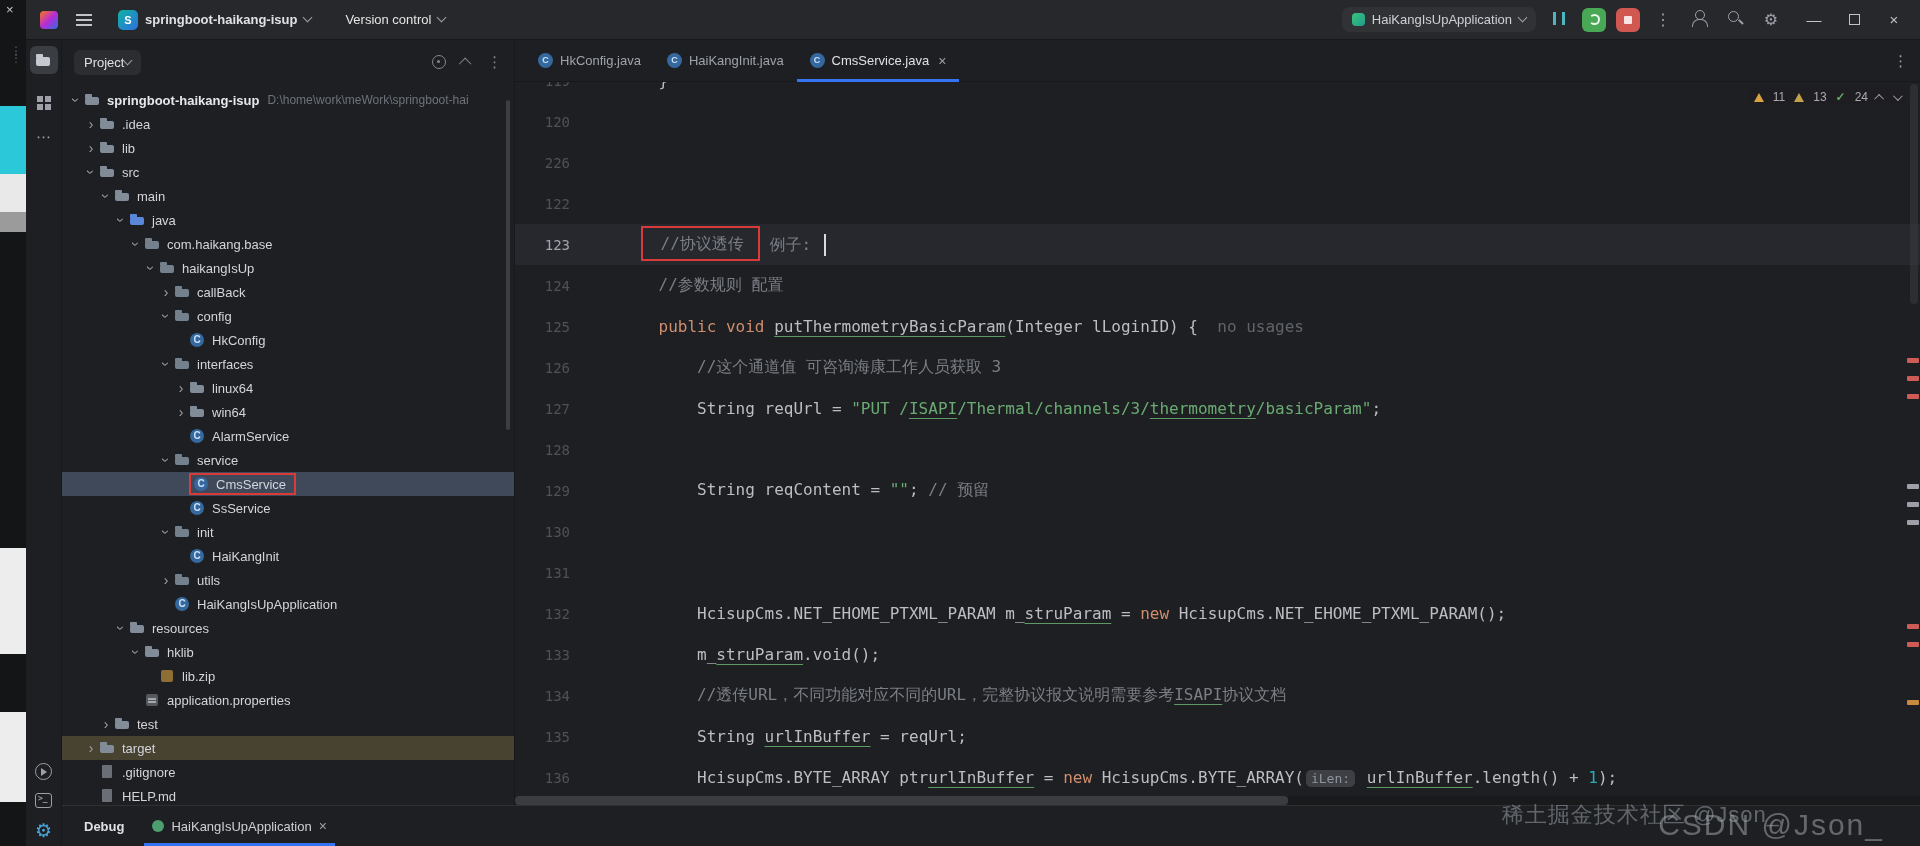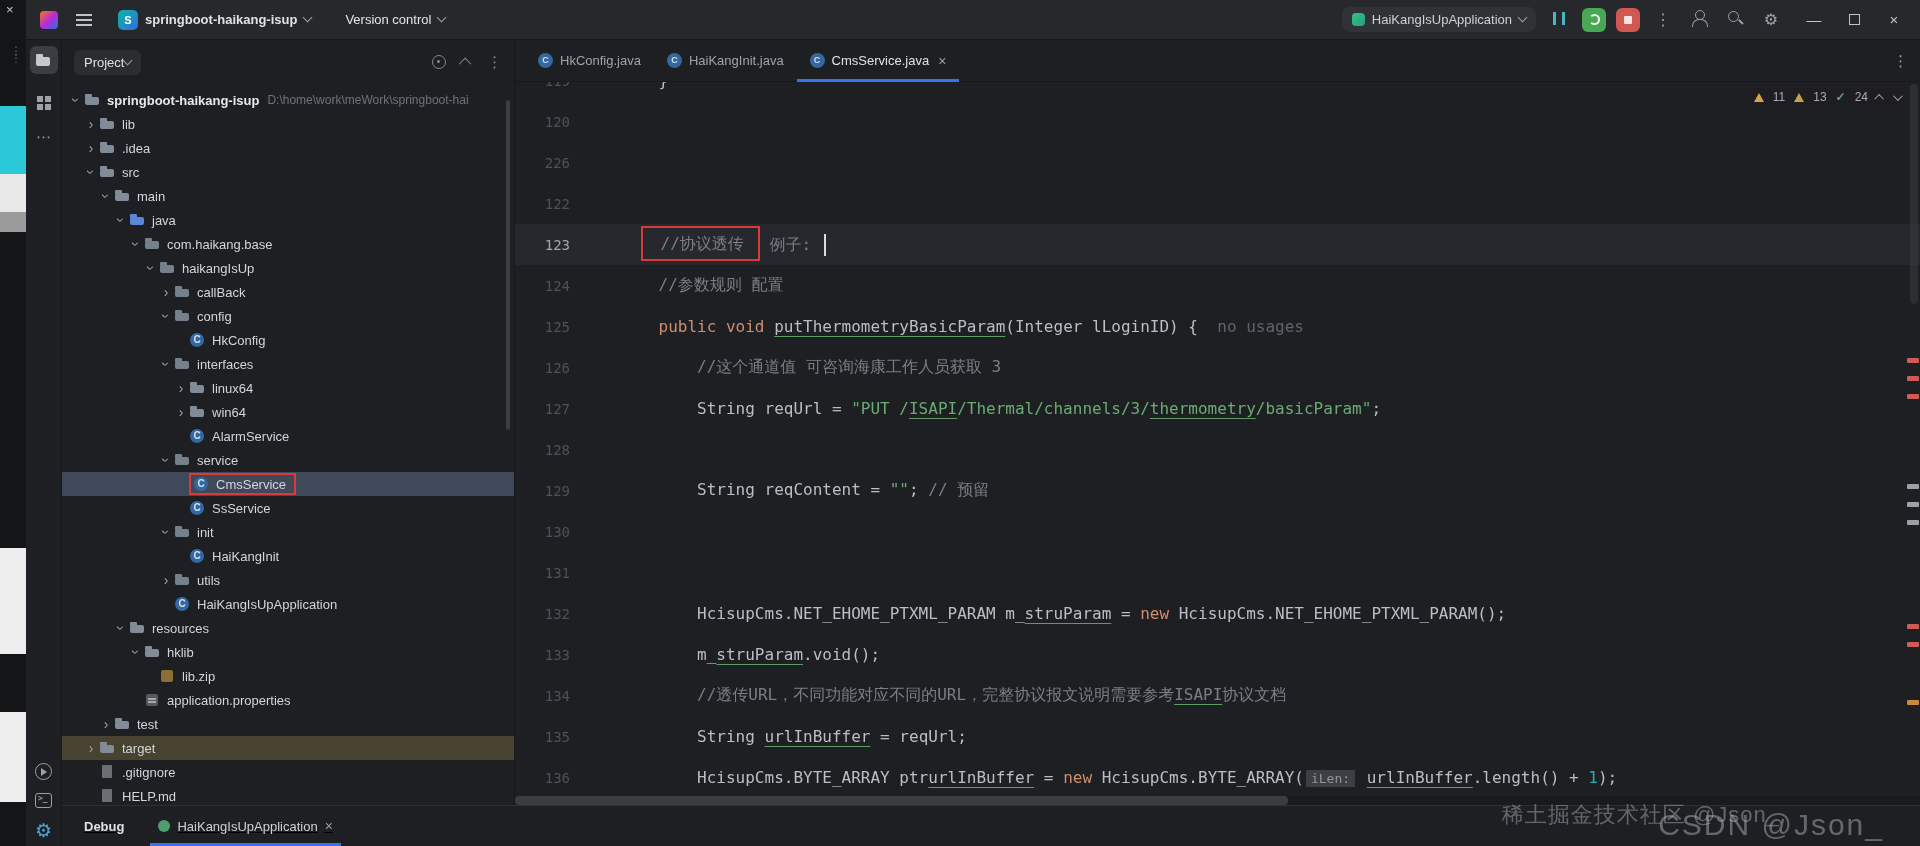--- a/index.html
+++ b/index.html
@@ -126,21 +126,21 @@
   .code-row.hl { background:#26282e; }
   .ln { width:55px; text-align:right; color:#4e5157; font-size:14px; flex:none; }
   .code-row.hl .ln { color:#a2a5ad; }
   .code { padding-left:50px; white-space:pre; }
   .kw { color:#cf8e6d; }
   .str { color:#6aab73; }
   .com { color:#7a7e85; }
   .num { color:#2aacb8; }
   .hint { color:#5f646b; }
   .ul { text-decoration:underline; text-decoration-color:#5d9b63; text-underline-offset:4px; }
-  .chip-seg { background:#3d3f44; color:#8f949c; border-radius:0; padding:1px 5px; font-size:13px; margin:0 2px; }
+  .chip-seg { background:#3d3f44; color:#8f949c; border-radius:5px; padding:1px 5px; font-size:13px; margin:0 2px; }
   .seg-box { border:2px solid #d93a3a; padding:6px 14px 6px 18px; margin-left:-18px; }
   .caret { display:inline-block; width:2px; height:22px; background:#d8dadd; vertical-align:middle; margin-left:3px; }
 
   .inspections { position:absolute; top:48px; right:14px; display:flex; align-items:center; gap:9px;
                  font-size:12px; color:#a8abb2; background:rgba(30,31,34,.85); padding:2px 6px; border-radius:8px; }
   .tri { width:0; height:0; border-left:5px solid transparent; border-right:5px solid transparent; border-bottom:9px solid #d9a343; }
   .tri.dim { border-bottom-color:#c3a24b; }
   .ok { color:#5fad65; font-weight:bold; font-size:12px; }
   .wchev { width:7px; height:7px; border-right:1.6px solid #9da0a8; border-bottom:1.6px solid #9da0a8; }
   .wchev.up { transform:rotate(-135deg) translateY(-2px); }
@@ -149,21 +149,21 @@
   .vscroll { position:absolute; right:2px; top:44px; width:8px; height:220px; background:#393b40; opacity:.55; border-radius:4px; }
   .mark { position:absolute; right:1px; width:12px; height:5px; border-radius:1px; }
   .mark.red { background:#cf5b56; }
   .mark.gray { background:#9da0a8; }
   .mark.orange { background:#c98a3f; }
   .hscroll { position:absolute; left:0; right:0; bottom:0; height:9px; background:#191a1c; }
   .hscroll .thumb { width:55%; height:100%; background:#3a3c40; border-radius:4px; }
 
   
   .debug-bar { position:absolute; left:62px; top:805px; right:0; height:41px; background:#1e1f22;
-               border-top:1px solid #2e3033; display:flex; align-items:center; gap:26px; padding-left:22px; z-index:3;text-decoration:underline; }
+               border-top:1px solid #2e3033; display:flex; align-items:center; gap:20px; padding-left:22px; z-index:3; }
   .debug-title { font-size:13px; color:#dfe1e5; font-weight:bold; }
   .debug-tab { display:flex; align-items:center; gap:7px; color:#ced0d6; font-size:13px; position:relative; height:100%; padding:0 8px; }
   .debug-tab::after { content:""; position:absolute; left:0; right:0; bottom:0; height:3px; background:#3574f0; }
   .dbg-ic { width:12px; height:12px; border-radius:50%; background:#4d9f70; flex:none; }
   .dbg-close { color:#9da0a8; font-size:14px; }
 
   
   .wm1 { position:absolute; right:140px; bottom:16px; font-size:22px; color:#8f969c; opacity:.6; z-index:20; letter-spacing:1px; }
   .wm2 { position:absolute; right:36px; bottom:4px; font-size:30px; color:#aab0b5; opacity:.5; z-index:21; letter-spacing:2px; }
 </style>
@@ -251,26 +251,26 @@
     <div class="tree" id="tree">
         <div class="tree-row" style="padding-left: 6px;">
           <span class="chev open"></span>
           <span class="ic ic-folder"></span>
           <span class="tree-label bold">springboot-haikang-isup</span>
           <span class="suffix">D:\home\work\meWork\springboot-hai</span>
         </div>
         <div class="tree-row" style="padding-left: 21px;">
           <span class="chev"></span>
           <span class="ic ic-folder"></span>
+          <span class="tree-label">.idea</span>
+        </div>
+        <div class="tree-row" style="padding-left: 21px;">
+          <span class="chev"></span>
+          <span class="ic ic-folder"></span>
           <span class="tree-label">lib</span>
-        </div>
-        <div class="tree-row" style="padding-left: 21px;">
-          <span class="chev"></span>
-          <span class="ic ic-folder"></span>
-          <span class="tree-label">.idea</span>
         </div>
         <div class="tree-row" style="padding-left: 21px;">
           <span class="chev open"></span>
           <span class="ic ic-folder"></span>
           <span class="tree-label">src</span>
         </div>
         <div class="tree-row" style="padding-left: 36px;">
           <span class="chev open"></span>
           <span class="ic ic-folder"></span>
           <span class="tree-label">main</span>

